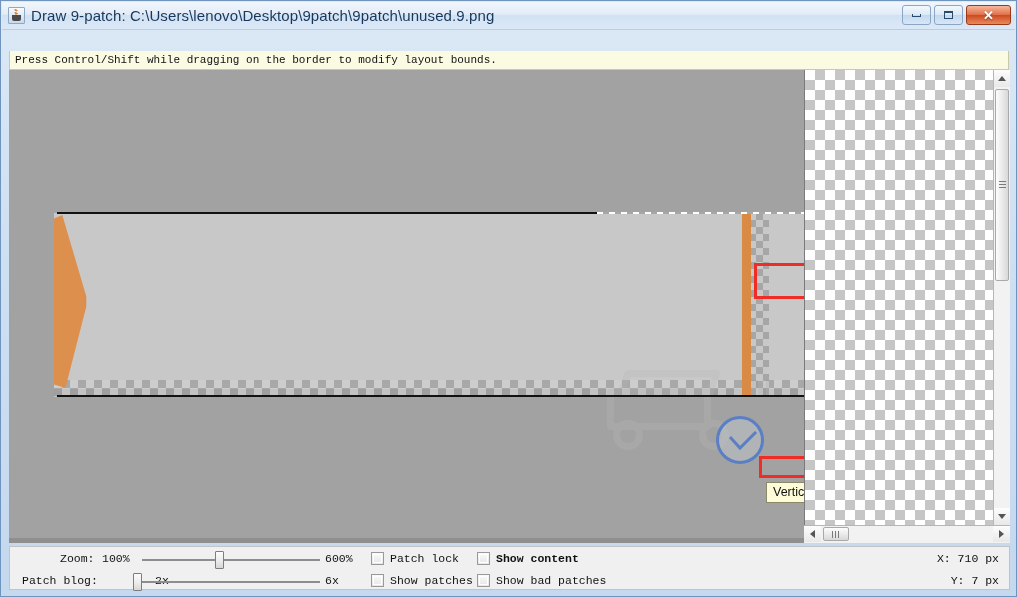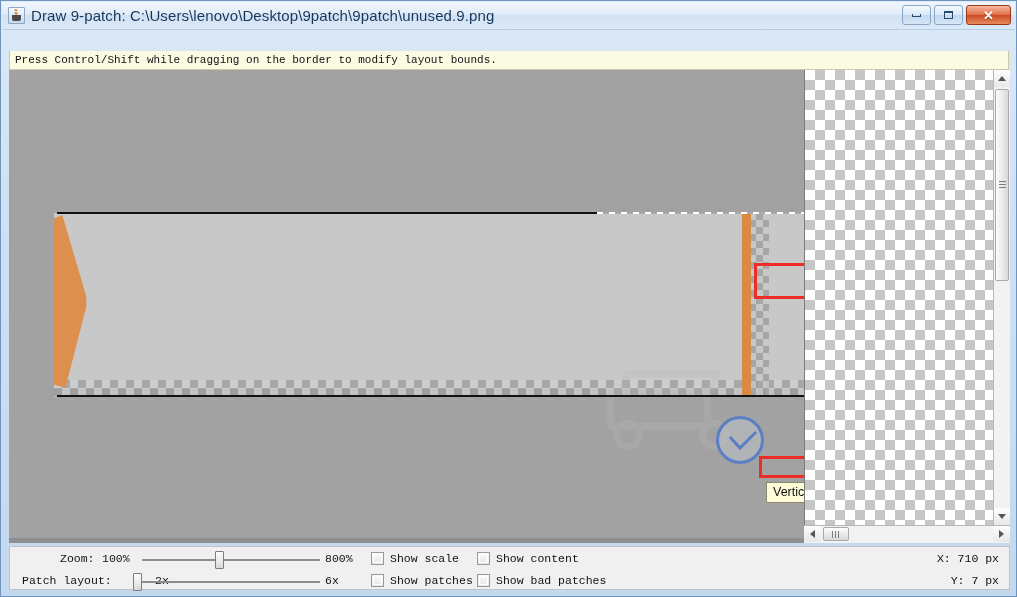--- a/index.html
+++ b/index.html
@@ -440,33 +440,33 @@
     </div>
   </div>
 
   <div class="controls">
 
     <div class="ctl-row r1">
       <span class="lbl" style="left:50px;">Zoom:</span>
       <span class="lbl" style="left:92px;">100%</span>
       <div class="slider-track" style="left:132px; width:178px;"></div>
       <div class="slider-thumb" style="left:205px;"></div>
-      <span class="lbl" style="left:315px;">800%</span>
+      <span class="lbl" style="left:315px;">600%</span>
 
       <div class="cbox" style="left:361px;"></div>
-      <span class="lbl" style="left:380px;">Show scale</span>
+      <span class="lbl" style="left:380px;">Patch lock</span>
 
       <div class="cbox" style="left:467px;"></div>
-      <span class="lbl" style="left:486px;">Show content</span>
+      <span class="lbl" style="left:486px;font-weight:bold;">Show content</span>
 
       <span class="coord">X: 710 px</span>
     </div>
 
     <div class="ctl-row r2">
-      <span class="lbl" style="left:12px;">Patch layout:</span>
+      <span class="lbl" style="left:12px;">Patch blog:</span>
       <span class="lbl" style="left:104px;margin-left:41px;">2x</span>
       <div class="slider-track" style="left:125px; width:185px;"></div>
       <div class="slider-thumb" style="left:123px;"></div>
       <span class="lbl" style="left:315px;">6x</span>
 
       <div class="cbox" style="left:361px;"></div>
       <span class="lbl" style="left:380px;">Show patches</span>
 
       <div class="cbox" style="left:467px;"></div>
       <span class="lbl" style="left:486px;">Show bad patches</span>

